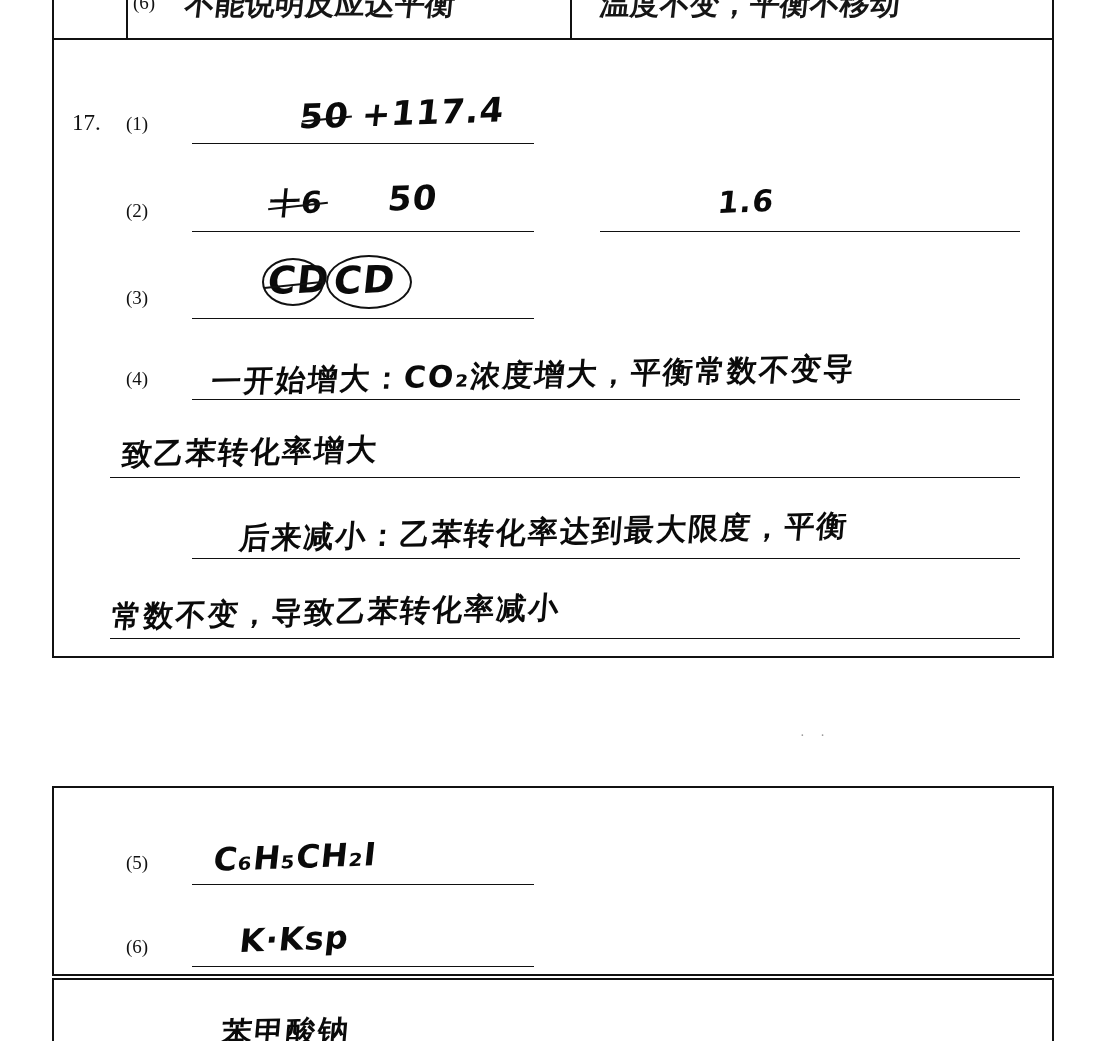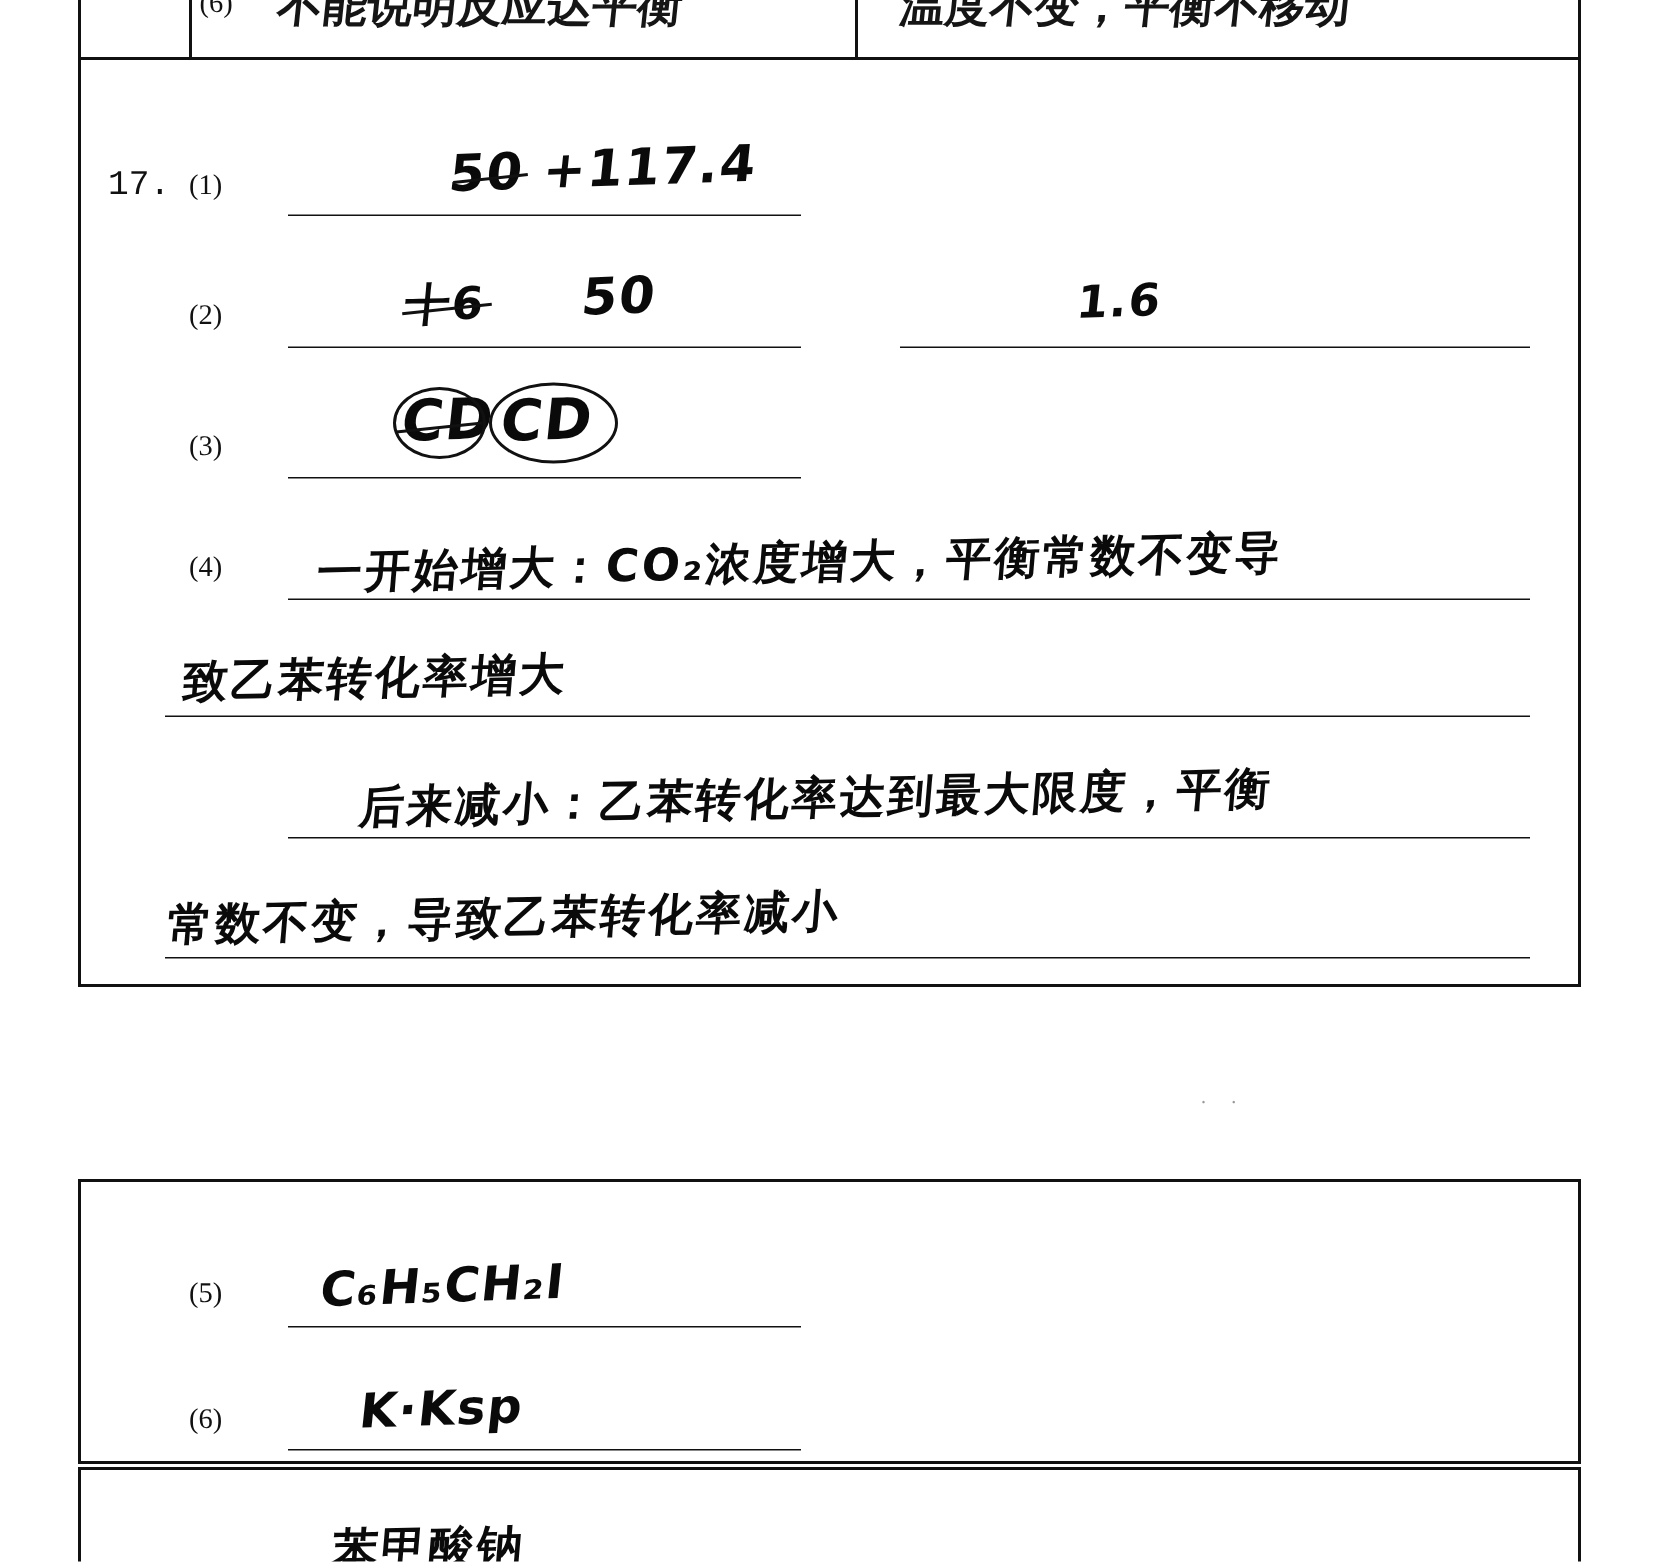--- a/index.html
+++ b/index.html
@@ -111,21 +111,21 @@
 
 <div class="sheet-box" id="box-top"></div>
 <div class="divider-v" style="left:126px; top:-60px; height:100px;"></div>
 <div class="label sublabel" style="left:133px; top:-8px;">(6)</div>
 <div class="faint-top" style="left:185px; top:-16px;">不能说明反应达平衡</div>
 <div class="divider-v" style="left:570px; top:-60px; height:100px;"></div>
 <div class="faint-top" style="left:600px; top:-16px;">温度不变，平衡不移动</div>
 
 <div class="sheet-box" id="box-main"></div>
 
-<div class="label qnum" style="left:72px; top:110px;font-family:Liberation Mono, monospace;">17.</div>
+<div class="label qnum" style="left:72px; top:110px;">17.</div>
 
 <div class="label sublabel" style="left:126px; top:113px;">(1)</div>
 <div class="rule" style="left:192px; top:143px; width:342px;"></div>
 <div class="hand hw-num" style="left:300px; top:93px;">50 +117.4</div>
 <div class="strike" style="left:302px; top:118px; width:50px;"></div>
 
 <div class="label sublabel" style="left:126px; top:200px;">(2)</div>
 <div class="rule" style="left:192px; top:231px; width:342px;"></div>
 <div class="rule" style="left:600px; top:231px; width:420px;"></div>
 <div class="hand hw-sm" style="left:270px; top:183px;">十6</div>

